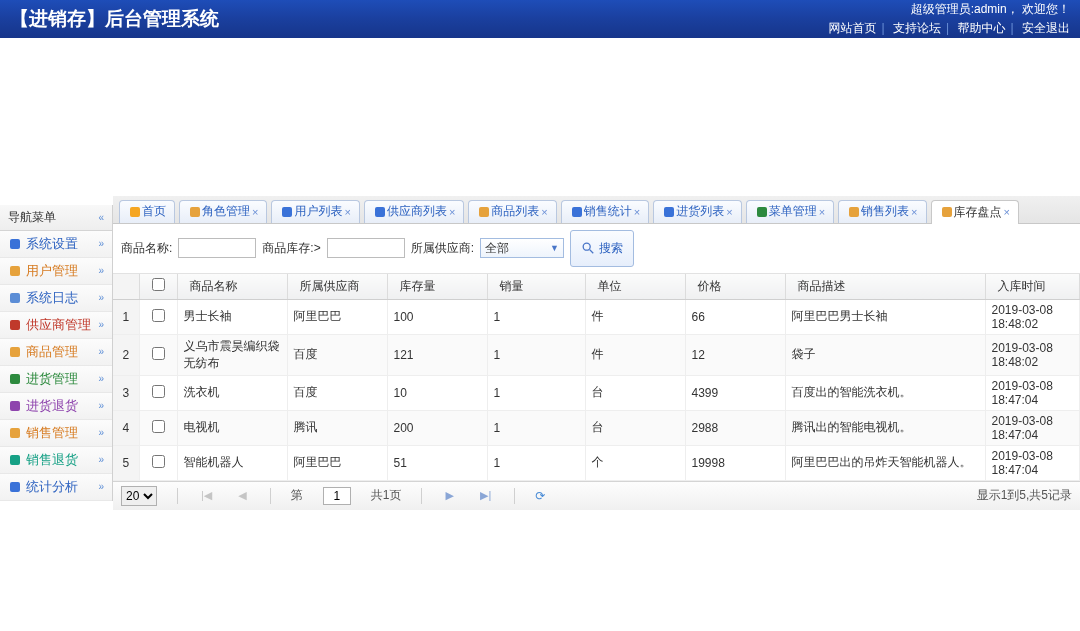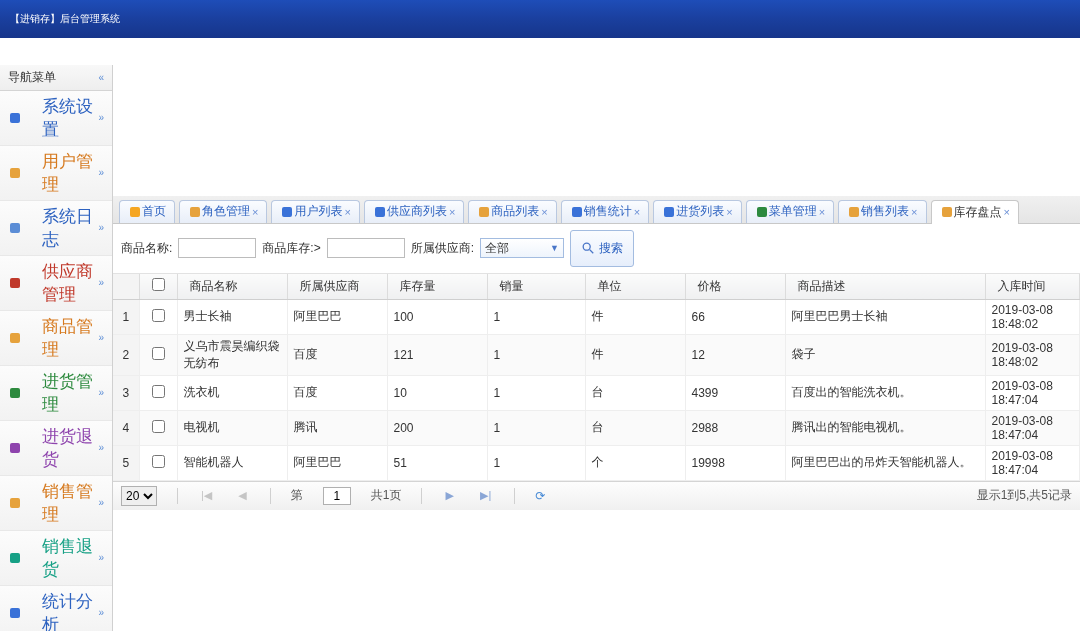--- a/index.html
+++ b/index.html
@@ -1,30 +1,30 @@
 <!DOCTYPE html>
 <html><head>
 <meta charset="utf-8">
 <style>
 * { box-sizing: border-box; margin: 0; padding: 0; }
 body { font-family: "Microsoft YaHei", Arial, sans-serif; font-size: 12px; background: #fff; width: 1080px; height: 631px; overflow: hidden; }
 .header { background: linear-gradient(to bottom, #1e4db8 0%, #1a3f9e 50%, #16358a 100%); height: 38px; display: flex; justify-content: space-between; align-items: center; padding: 0 10px; color: #fff; }
-.header-title { font-size: 10px; font-weight: normal; }
+.header-title { font-size: 19px; font-weight: bold; }
 .header-right { text-align: right; font-size: 12px; }
 .header-welcome { margin-bottom: 2px; }
 .header-links a { color: #fff; text-decoration: none; cursor: pointer; }
 .header-links .sep { color: #6a8fd6; margin: 0 5px; }
 .container { display: flex; height: 629px; align-items: center; }
 .sidebar { width: 113px; border-right: 1px solid #d0d0d0; background: #fff; }
 .sidebar-header { background: linear-gradient(to bottom, #f8f8f8, #eeeeee); border-bottom: 1px solid #d4d4d4; padding: 4px 8px; font-size: 12px; display: flex; justify-content: space-between; align-items: center; color: #333; }
 .collapse-arrow { color: #5b8dd6; font-size: 10px; cursor: pointer; }
 .sidebar-item { display: flex; justify-content: space-between; align-items: center; padding: 4px 8px; border-bottom: 1px solid #e8e8e8; cursor: pointer; background: linear-gradient(to bottom, #fcfcfc, #f2f2f2); }
 .sidebar-label { display: flex; align-items: center; gap: 4px; }
 .sidebar-label .ico { width: 14px; height: 14px; display: inline-block; }
-.sidebar-label .txt { font-size: 17px; margin-left: 16px; }
+.sidebar-label .txt { font-size: 13px; }
 .expand-ico { color: #5b8dd6; font-size: 10px; }
 .c-blue .txt { color: #2d62c0; }
 .c-orange .txt { color: #d67a1f; }
 .c-red .txt { color: #c0392b; }
 .c-green .txt { color: #2d8a3e; }
 .c-purple .txt { color: #8e44ad; }
 .c-teal .txt { color: #16a085; }
 .main { flex: 1; display: flex; flex-direction: column; background: #f5f6f7; }
 .tabs { display: flex; gap: 4px; padding: 5px 6px 0; background: linear-gradient(to bottom, #f0f0f0, #e5e5e5); border-bottom: 1px solid #c8c8c8; height: 28px; align-items: flex-end; }
 .tab { display: flex; align-items: center; gap: 0; padding: 4px 8px; border: 1px solid #b9c8e0; border-bottom: none; border-radius: 4px 4px 0 0; background: linear-gradient(to bottom, #fafcff, #e8eef8); color: #2d62c0; font-size: 12px; cursor: pointer; height: 23px; white-space: nowrap; }
@@ -55,20 +55,29 @@
 .pbtn.dis { color: #c5c5c5; cursor: default; }
 .pager-input { width: 28px; border: 1px solid #b0b0b0; height: 18px; text-align: center; font-size: 12px; }
 .refresh { color: #4a8cd6; cursor: pointer; }
 .icon-svg { width: 14px; height: 14px; }
 </style>
 </head>
 <body>
 
 <div class="header">
   <div class="header-title">【进销存】后台管理系统</div>
+  <div class="header-right">
+    <div class="header-welcome">超级管理员:admin， 欢迎您！</div>
+    <div class="header-links">
+      <a>网站首页</a><span class="sep">|</span>
+      <a>支持论坛</a><span class="sep">|</span>
+      <a>帮助中心</a><span class="sep">|</span>
+      <a>安全退出</a>
+    </div>
+  </div>
 </div>
 
 <div class="container">
   <div class="sidebar">
     <div class="sidebar-header">
       <span>导航菜单</span>
       <span class="collapse-arrow">«</span>
     </div>
     <div id="sidebar-items">
         <div class="sidebar-item c-blue">

